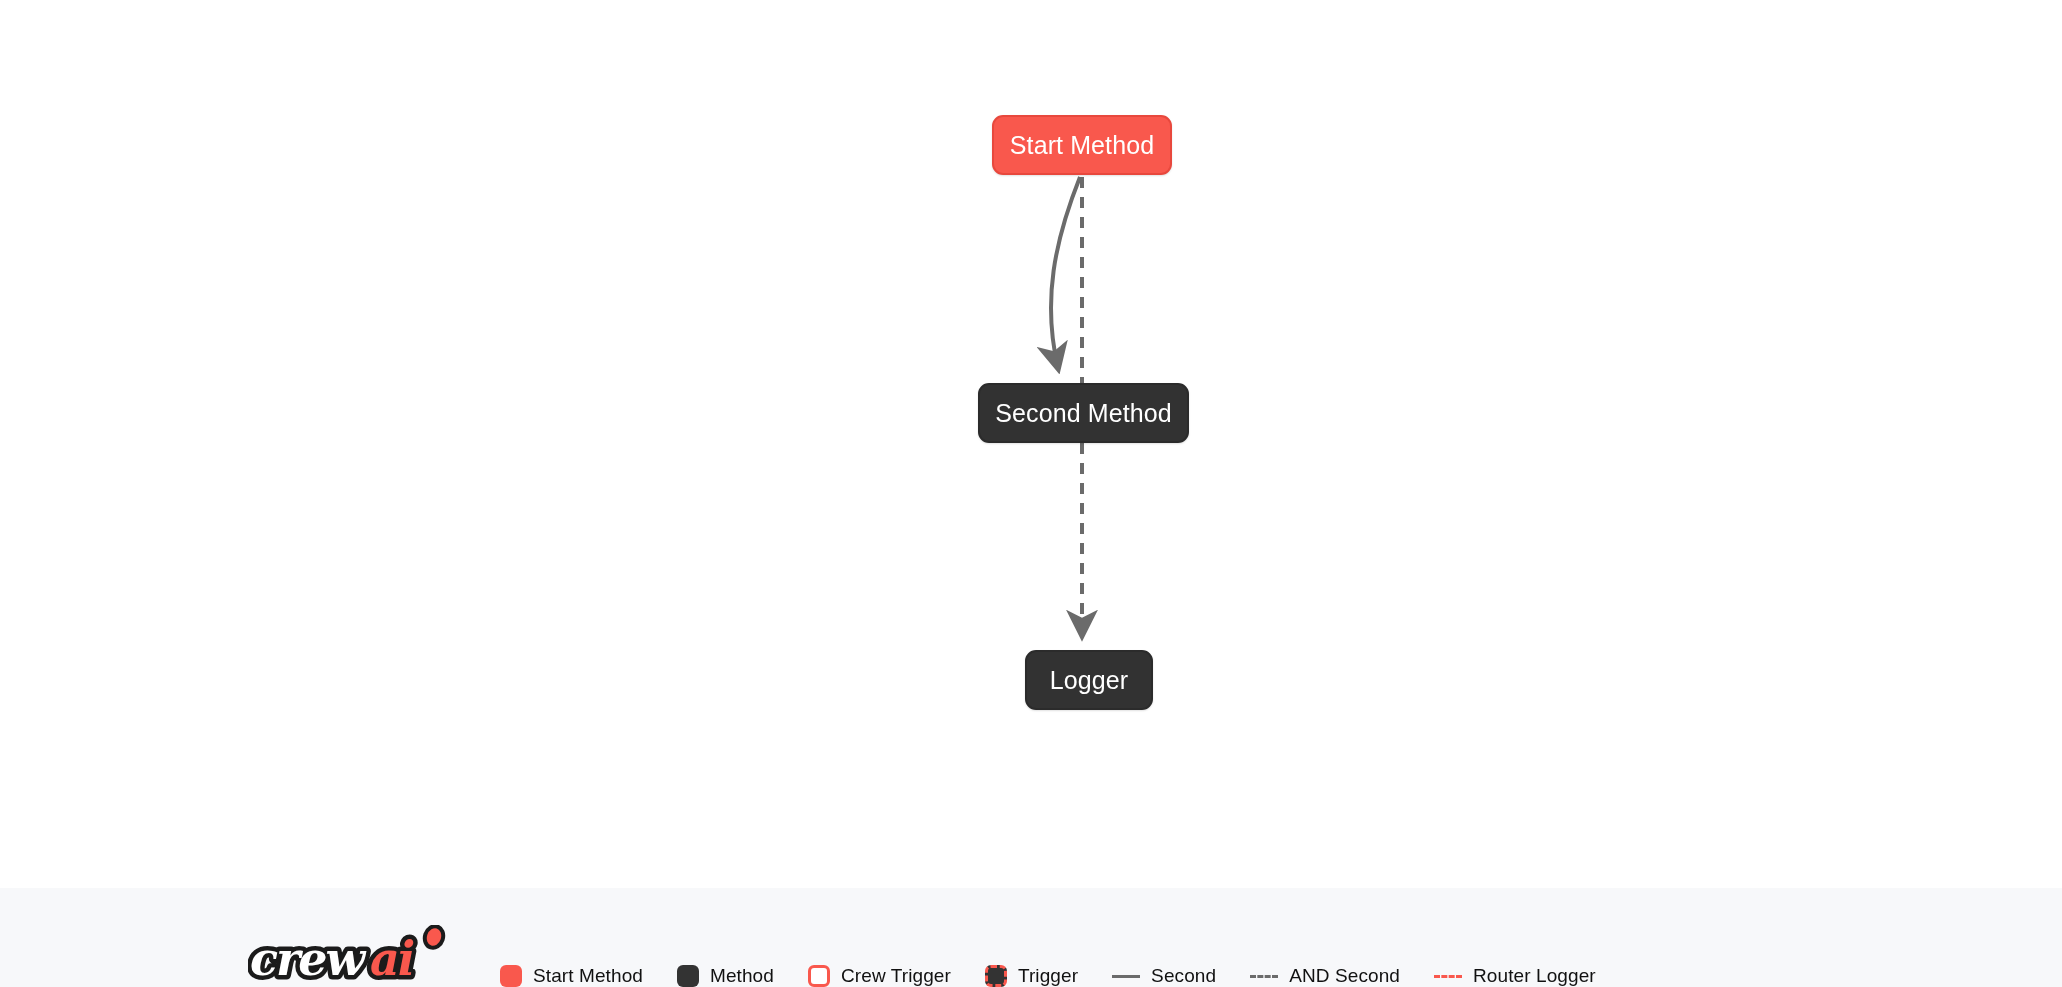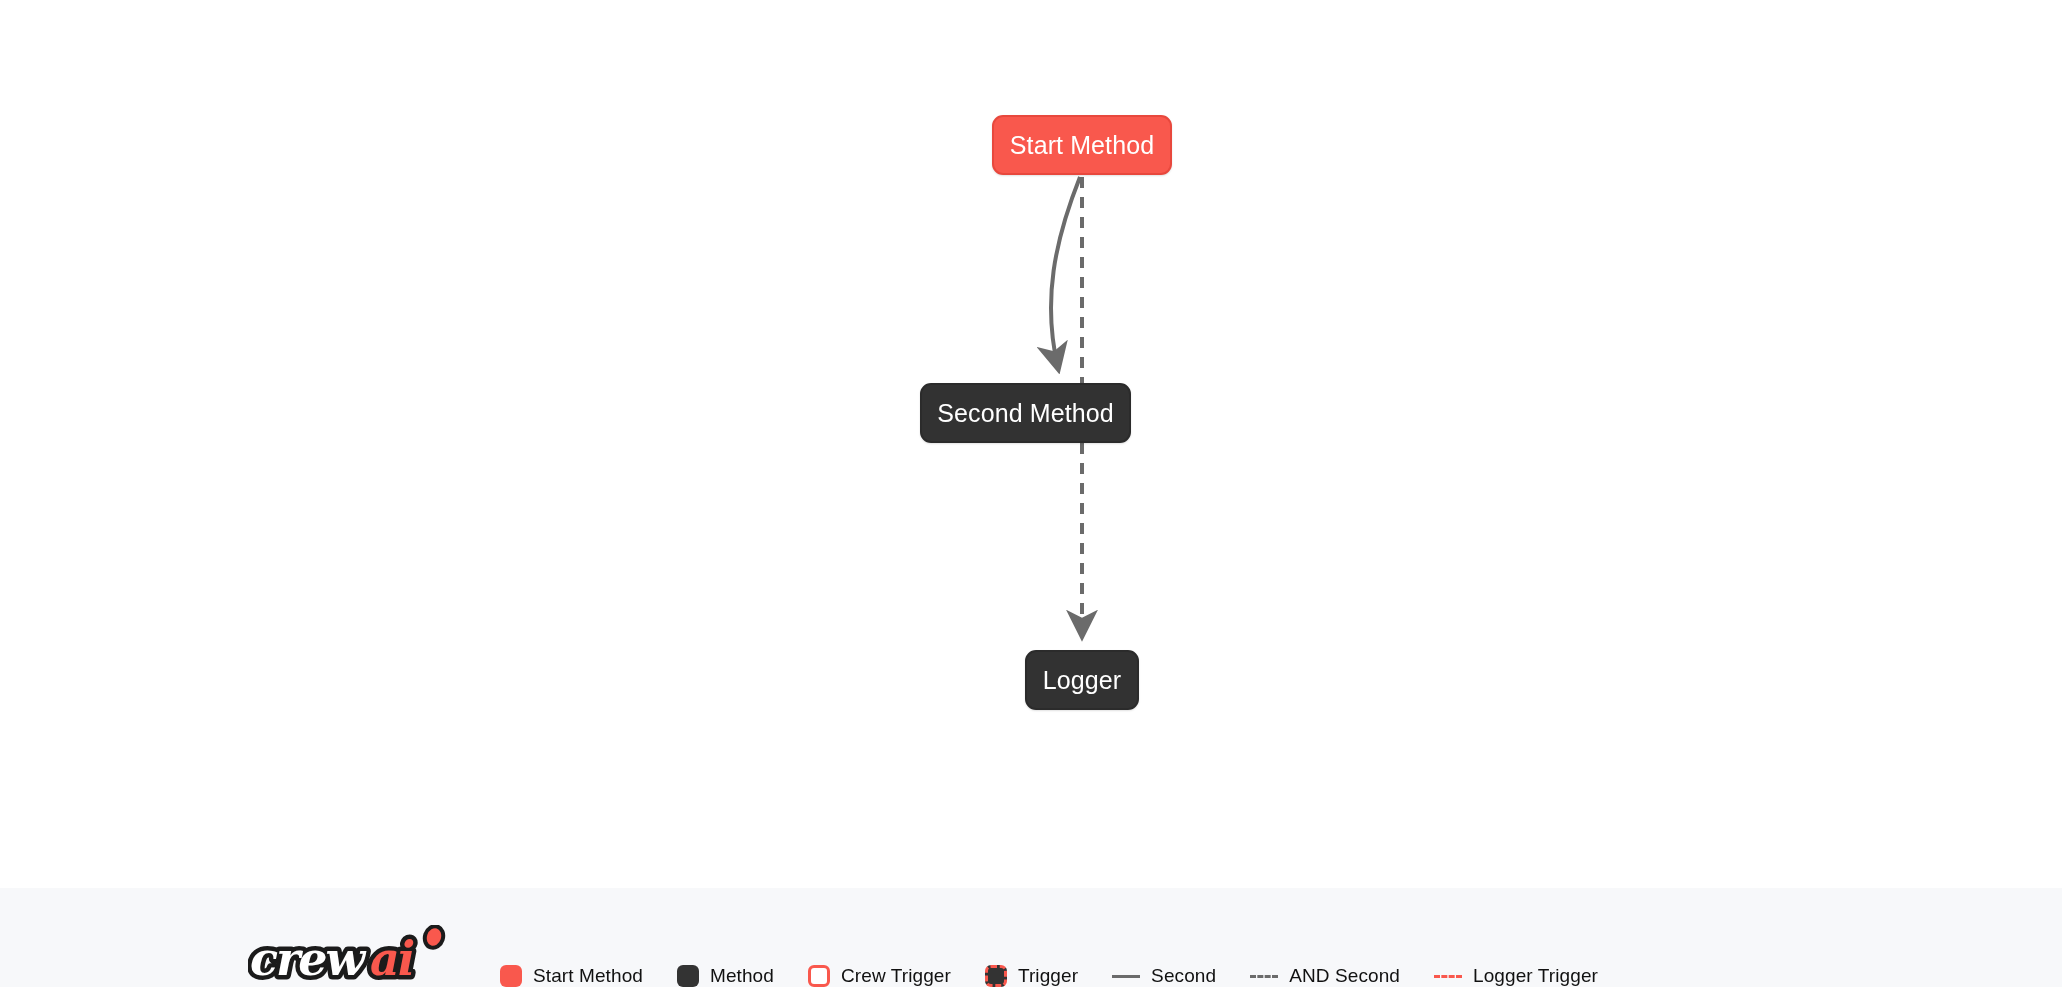--- a/index.html
+++ b/index.html
@@ -149,25 +149,25 @@
       <path d="M 1080 177 C 1055 240, 1042 300, 1058 368" fill="none" stroke="#6b6b6b" stroke-width="4" marker-end="url(#arrow-gray)"></path>
 
       <path d="M 1082 177 L 1082 383" fill="none" stroke="#6b6b6b" stroke-width="4" stroke-dasharray="11 9"></path>
       <path d="M 1082 443 L 1082 635" fill="none" stroke="#6b6b6b" stroke-width="4" stroke-dasharray="11 9" marker-end="url(#arrow-gray)"></path>
     </svg>
 
     <div class="node node-start" style="left:992px; top:115px; width:180px; height:60px;">
       <span>Start Method</span>
     </div>
 
-    <div class="node node-method" style="left:920px; top:383px; width:211px; height:60px;">
+    <div class="node node-method" style="left:978px; top:383px; width:211px; height:60px;">
       <span>Second Method</span>
     </div>
 
-    <div class="node node-method" style="left:1025px; top:650px; width:114px; height:60px;">
+    <div class="node node-method" style="left:1025px; top:650px; width:128px; height:60px;">
       <span>Logger</span>
     </div>
 
   </div>
 
   <div id="legend">
 
     <div id="brand-logo">
       <svg viewBox="0 0 214 62" width="214" height="62">
         <g font-family="'DejaVu Serif', serif" font-size="46" font-style="italic" font-weight="bold" letter-spacing="-2">
@@ -207,19 +207,19 @@
         <span class="legend-label">Second</span>
       </div>
 
       <div class="legend-item">
         <span class="line-swatch line-dash-gray"></span>
         <span class="legend-label">AND Second</span>
       </div>
 
       <div class="legend-item">
         <span class="line-swatch line-dash-coral"></span>
-        <span class="legend-label">Logger Trigger</span>
+        <span class="legend-label">Router Logger</span>
       </div>
 
     </div>
   </div>
 
 </div>
 
 </body></html>

